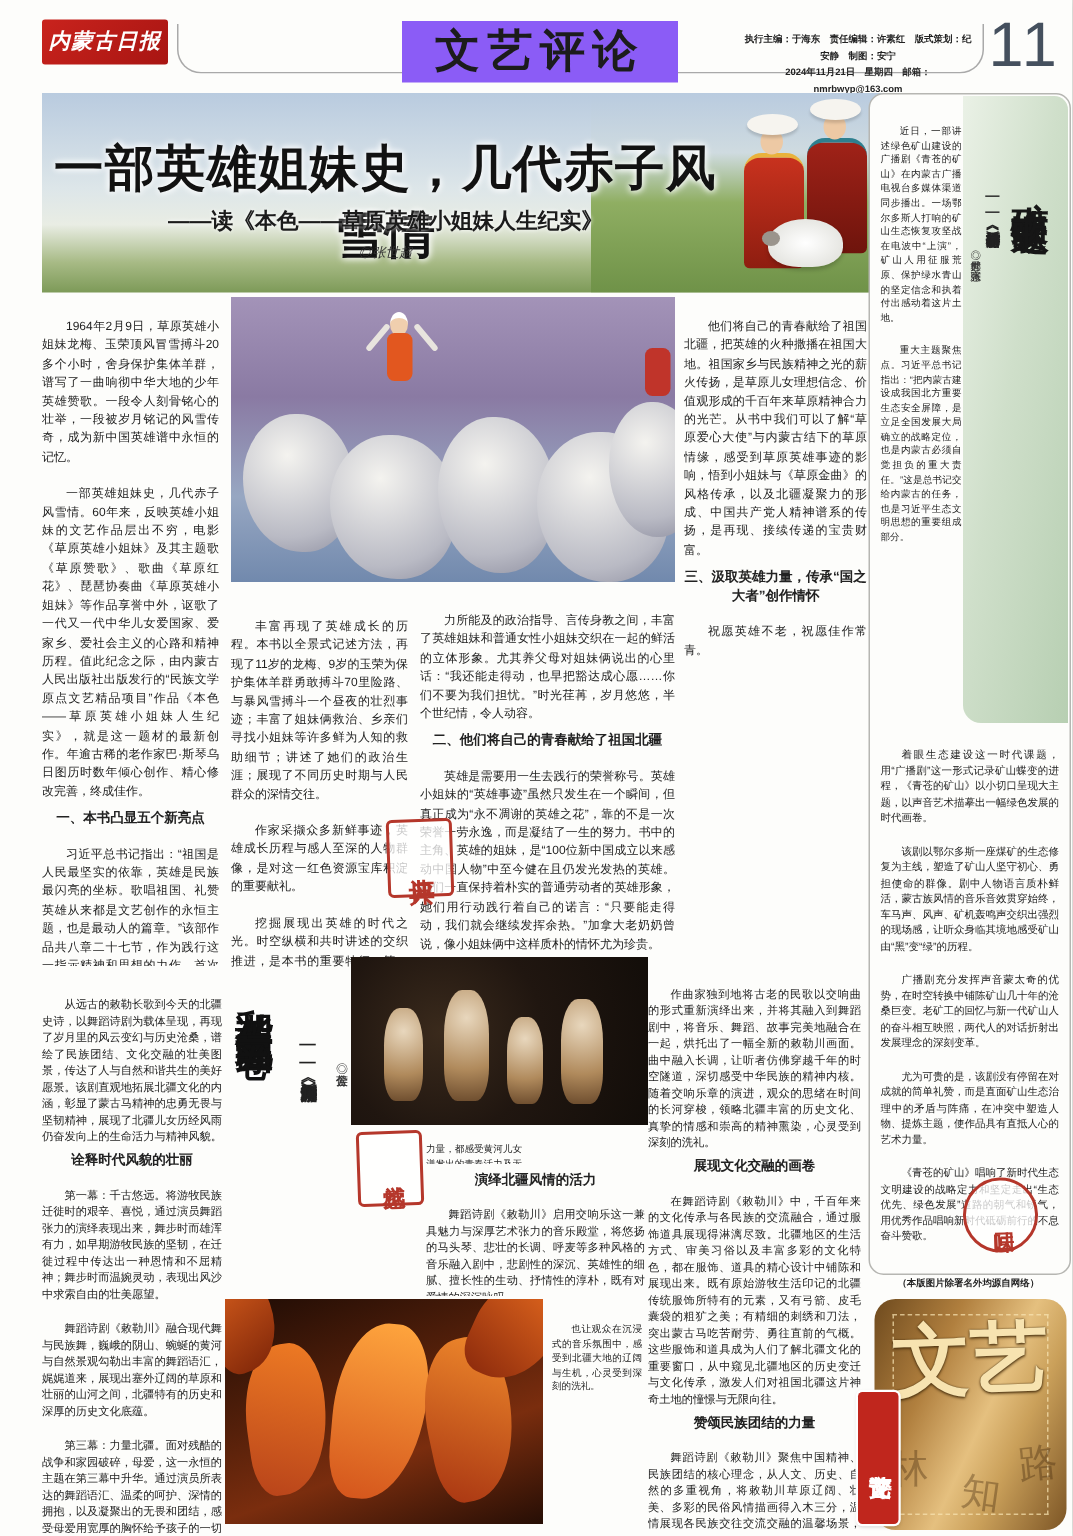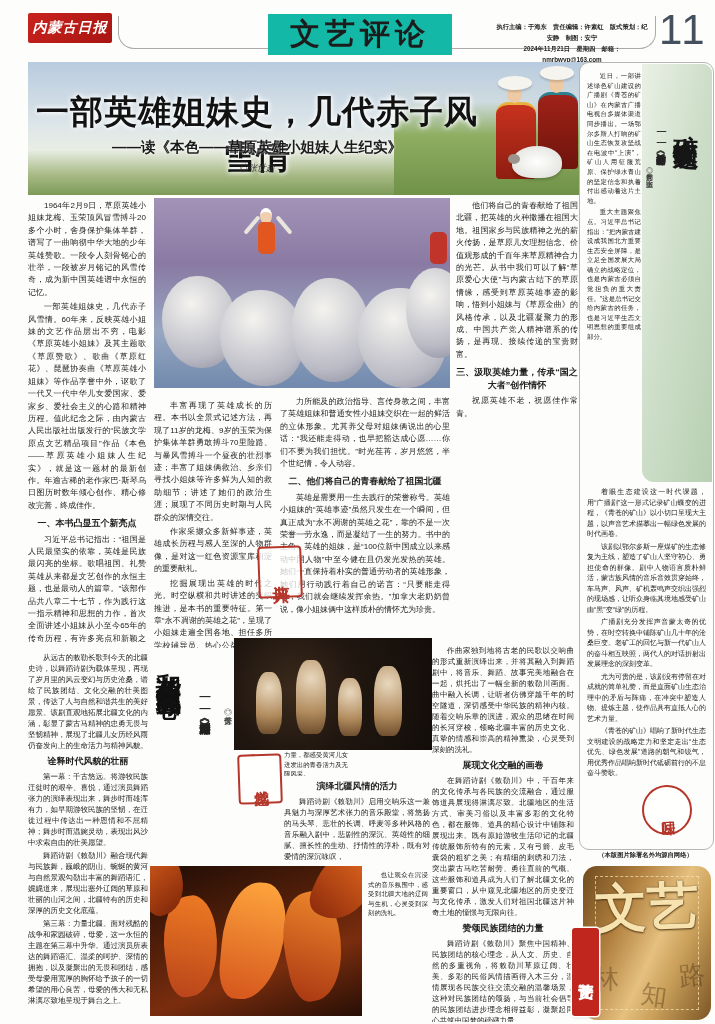--- a/index.html
+++ b/index.html
@@ -6,26 +6,26 @@
   .page{position:relative;width:715px;height:1024px;margin:0 auto;background:#fdfdfb;overflow:hidden;
         font-family:"Liberation Sans",sans-serif;color:#1c1c1c;box-shadow:0 0 8px rgba(0,0,0,.35);}
   .abs{position:absolute;}
   
   .masthead{left:28px;top:13px;width:84px;height:30px;background:linear-gradient(135deg,#c9231d,#a81512);
             color:#fff;font-weight:900;font-style:italic;font-size:14px;display:flex;align-items:center;
             justify-content:center;letter-spacing:1px;border-radius:2px;}
   .bracket{left:118px;top:16px;width:536px;height:32px;border:1.5px solid #a9a9a9;border-top:none;
            border-radius:0 0 16px 16px;}
   .section-title{left:268px;top:14px;width:184px;text-align:center;font-size:30px;font-weight:900;
-                 letter-spacing:5px;background:#14b8a6;font-family:"Liberation Serif",serif;}
+                 letter-spacing:5px;background:#8b5cf6;font-family:"Liberation Serif",serif;}
   .credits{left:496px;top:21px;width:152px;text-align:center;font-size:6.3px;line-height:11px;color:#222;font-weight:700;}
   .pagenum{left:659px;top:6px;font-size:42px;font-weight:300;color:#45505e;font-family:"Liberation Sans",sans-serif;letter-spacing:2px;}
   
   .bodytxt{font-size:8px;line-height:12.4px;text-align:justify;color:#222;overflow:hidden;}
-  .bodytxt p{margin:0 0 2px 0;text-indent:2em;}
+  .bodytxt p{margin:12px 0 2px 0;text-indent:2em;}
   .small{font-size:7.5px;line-height:11px;}
   .xsmall{font-size:6.4px;line-height:9.6px;}
   .colhead{font-weight:900;text-align:center;text-indent:0!important;margin:5px 0 4px 0!important;font-size:9px;}
   
   .banner{left:28px;top:62px;width:550px;height:133px;overflow:hidden;
           background:linear-gradient(to bottom,#b9cbdf 0%,#dde6e9 48%,#e9ede4 66%,#a7ba85 85%,#7d9a58 100%);padding-left:26px;}
   .banner .grass{position:absolute;right:0;top:0;width:210px;height:133px;
           background:linear-gradient(to bottom,#b9cbdf 0%,#cfdbe0 30%,#8fae62 55%,#6f9248 100%);}
   .headline{position:absolute;left:4px;top:28px;width:450px;text-align:center;font-size:33px;font-weight:900;
             font-family:"Liberation Serif","DejaVu Serif",serif;color:#121212;text-shadow:0 0 4px #fff,0 0 6px #fff;letter-spacing:1px;}

